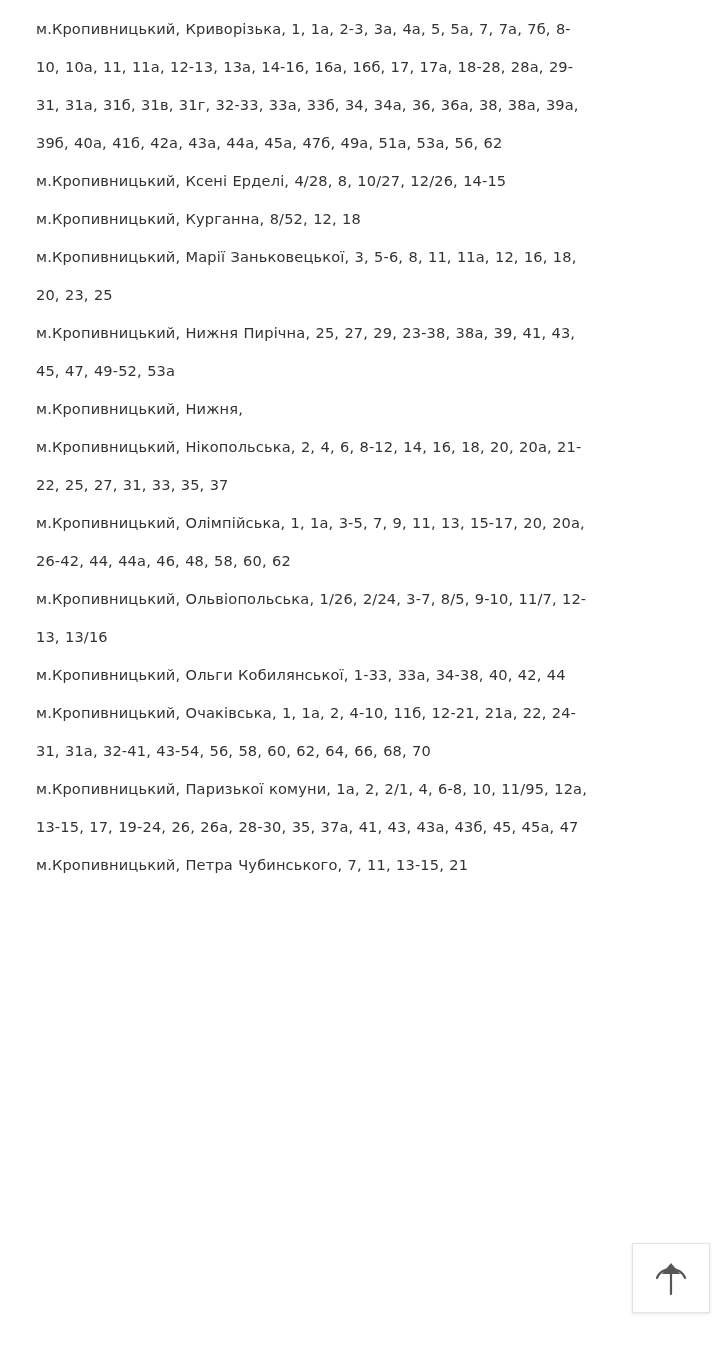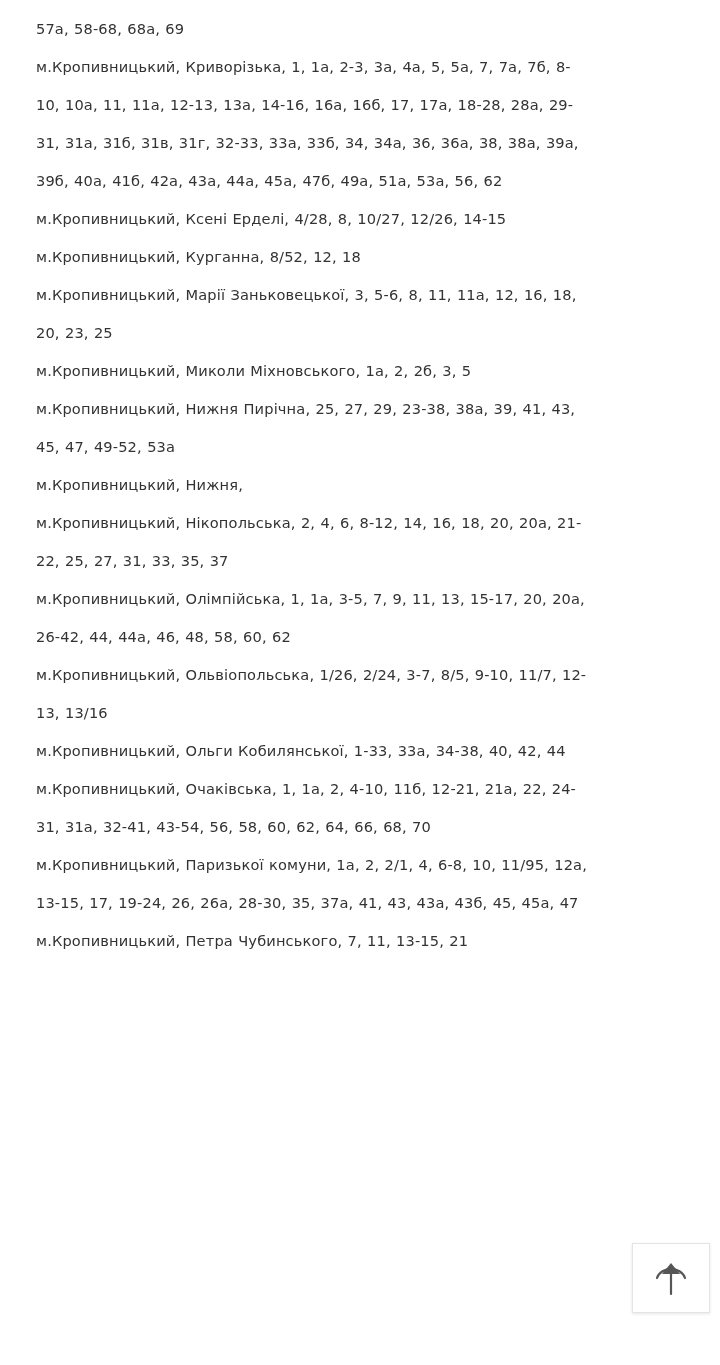--- a/index.html
+++ b/index.html
@@ -46,26 +46,24 @@
     cursor: pointer;
   }
   .scroll-top svg {
     display: block;
   }
 </style>
 </head>
 <body>
 
 <div class="doc">
-  <p class="entry">57а, 58-68, 68а, 69</p>
   <p class="entry">м.Кропивницький, Криворізька, 1, 1а, 2-3, 3а, 4а, 5, 5а, 7, 7а, 7б, 8-10, 10а, 11, 11а, 12-13, 13а, 14-16, 16а, 16б, 17, 17а, 18-28, 28а, 29-31, 31а, 31б, 31в, 31г, 32-33, 33а, 33б, 34, 34а, 36, 36а, 38, 38а, 39а, 39б, 40а, 41б, 42а, 43а, 44а, 45а, 47б, 49а, 51а, 53а, 56, 62</p>
   <p class="entry">м.Кропивницький, Ксені Ерделі, 4/28, 8, 10/27, 12/26, 14-15</p>
   <p class="entry">м.Кропивницький, Курганна, 8/52, 12, 18</p>
   <p class="entry">м.Кропивницький, Марії Заньковецької, 3, 5-6, 8, 11, 11а, 12, 16, 18, 20, 23, 25</p>
-  <p class="entry">м.Кропивницький, Миколи Міхновського, 1а, 2, 2б, 3, 5</p>
   <p class="entry">м.Кропивницький, Нижня Пирічна, 25, 27, 29, 23-38, 38а, 39, 41, 43, 45, 47, 49-52, 53а</p>
   <p class="entry">м.Кропивницький, Нижня,</p>
   <p class="entry">м.Кропивницький, Нікопольська, 2, 4, 6, 8-12, 14, 16, 18, 20, 20а, 21-22, 25, 27, 31, 33, 35, 37</p>
   <p class="entry">м.Кропивницький, Олімпійська, 1, 1а, 3-5, 7, 9, 11, 13, 15-17, 20, 20а, 26-42, 44, 44а, 46, 48, 58, 60, 62</p>
   <p class="entry">м.Кропивницький, Ольвіопольська, 1/26, 2/24, 3-7, 8/5, 9-10, 11/7, 12-13, 13/16</p>
   <p class="entry">м.Кропивницький, Ольги Кобилянської, 1-33, 33а, 34-38, 40, 42, 44</p>
   <p class="entry">м.Кропивницький, Очаківська, 1, 1а, 2, 4-10, 11б, 12-21, 21а, 22, 24-31, 31а, 32-41, 43-54, 56, 58, 60, 62, 64, 66, 68, 70</p>
   <p class="entry">м.Кропивницький, Паризької комуни, 1а, 2, 2/1, 4, 6-8, 10, 11/95, 12а, 13-15, 17, 19-24, 26, 26а, 28-30, 35, 37а, 41, 43, 43а, 43б, 45, 45а, 47</p>
   <p class="entry">м.Кропивницький, Петра Чубинського, 7, 11, 13-15, 21</p>
 

